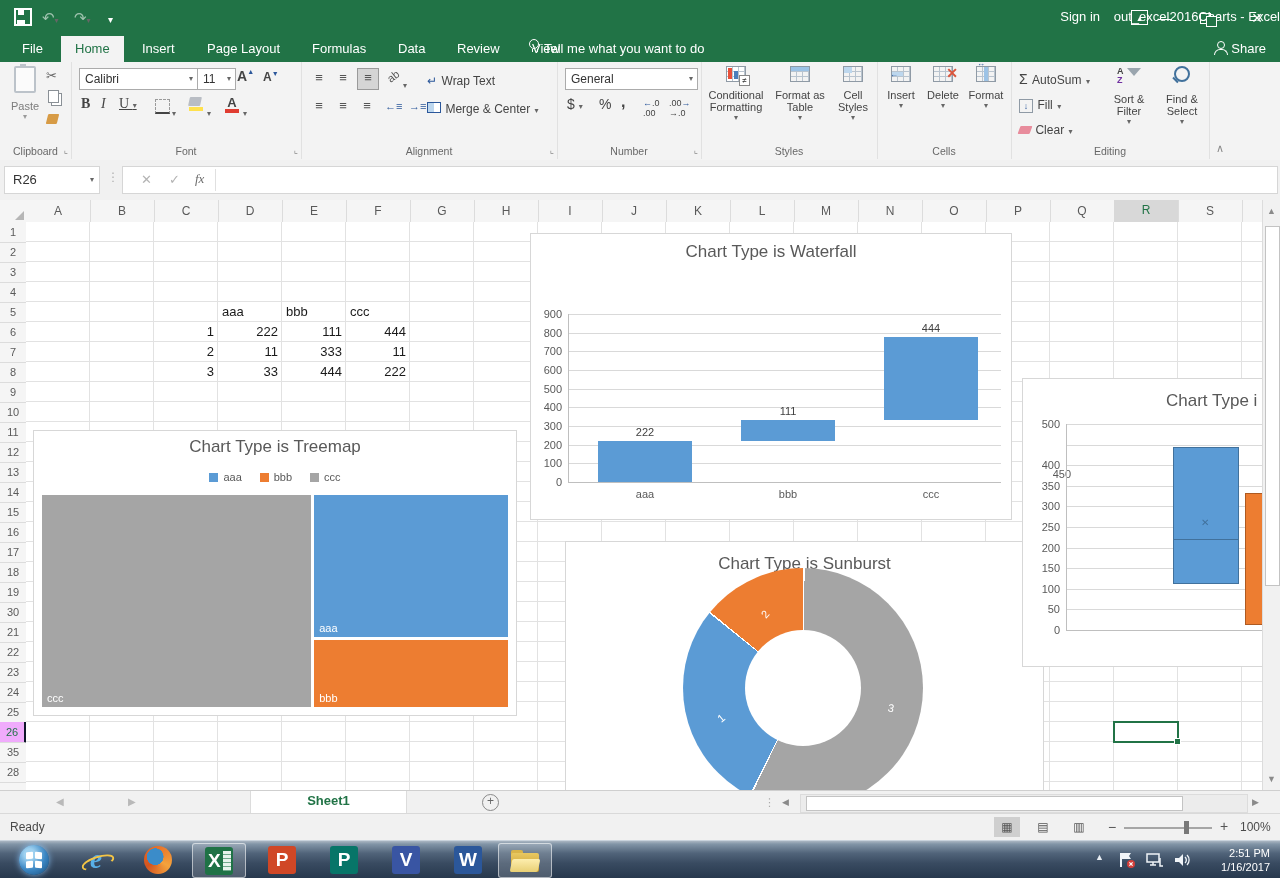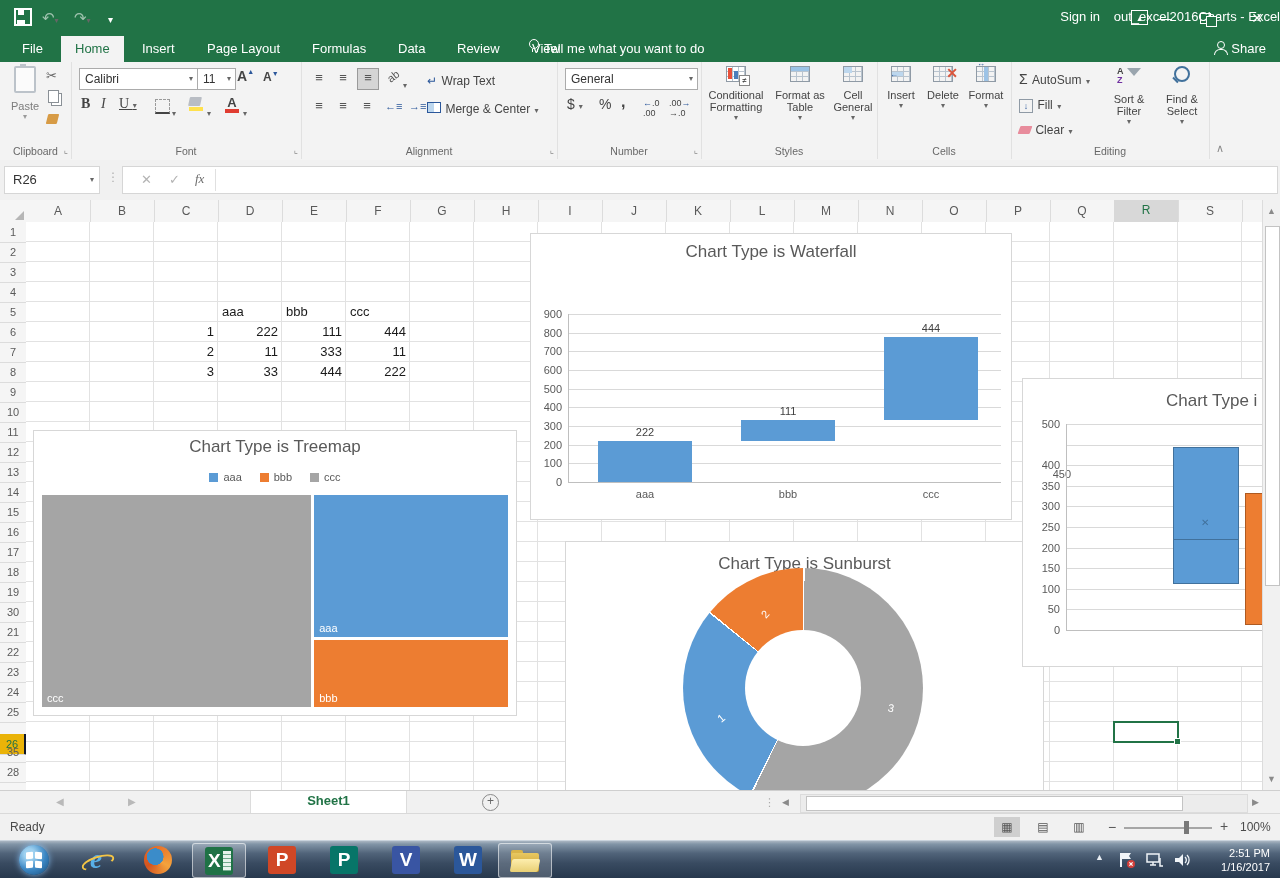--- a/index.html
+++ b/index.html
@@ -34,21 +34,21 @@
                      repeating-linear-gradient(to bottom,transparent 0 4px,#b9c4cf 4px 5px);}
   
   #fbar{left:0;top:160px;width:1280px;height:40px;background:#f1f1f1;border-bottom:1px solid #d0d0d0;}
   .fwhite{position:absolute;background:#fff;border:1px solid #d6d6d6;}
   
   #colhead{left:26px;top:200px;width:1236px;height:22px;background:#f5f5f5;border-bottom:1px solid #cfcfcf;overflow:hidden;}
   .colh{position:absolute;top:0;height:22px;width:64px;text-align:center;line-height:22px;font-size:12px;color:#5a5a5a;border-right:1px solid #dcdcdc;}
   .colh.sel{background:#d8d8d8;color:#217346;border-bottom:2px solid #217346;line-height:20px;}
   #rowhead{left:0;top:222px;width:26px;height:568px;background:#f5f5f5;border-right:1px solid #cfcfcf;overflow:hidden;}
   .rowh{position:absolute;left:0;width:26px;height:20px;text-align:center;line-height:20px;font-size:11px;color:#5a5a5a;border-bottom:1px solid #dcdcdc;}
-  .rowh.sel{background:#eab308;color:#217346;border-right:4px solid #0f172a;width:24px;margin-top:12px;}
+  .rowh.sel{background:#f0abfc;color:#217346;border-right:4px solid #0f172a;width:24px;}
   #cornerbox{left:0;top:200px;width:26px;height:22px;background:#f5f5f5;border-right:1px solid #cfcfcf;border-bottom:1px solid #cfcfcf;}
   #cornerbox:after{content:"";position:absolute;right:2px;bottom:2px;border-style:solid;border-width:0 0 9px 9px;border-color:transparent transparent #b6b6b6 transparent;}
   
   #grid{left:26px;top:222px;width:1236px;height:568px;background:#fff;overflow:hidden;
     background-image:repeating-linear-gradient(to right,transparent 0 63px,#e2e2e2 63px 64px),
                      repeating-linear-gradient(to bottom,transparent 0 19px,#e2e2e2 19px 20px);}
   .cell{position:absolute;width:64px;height:20px;line-height:20px;font-size:13px;color:#1a1a1a;}
   .cell.num{text-align:right;padding-right:4px;width:60px;}
   .cell.txt{padding-left:4px;width:60px;}
   
@@ -223,21 +223,21 @@
       <div class="bigbtn" style="left:70px;width:58px;">
         <span class="minigrid">
           <span style="position:absolute;left:0;top:0;width:18px;height:4px;background:#9dc3e6;"></span>
         </span>
         <div class="bl">Format as Table</div><div class="dd">▾</div>
       </div>
       <div class="bigbtn" style="left:130px;width:44px;">
         <span class="minigrid">
           <span style="position:absolute;left:0;top:0;width:8px;height:6px;background:#bdd7ee;"></span>
         </span>
-        <div class="bl">Cell General</div><div class="dd">▾</div>
+        <div class="bl">Cell Styles</div><div class="dd">▾</div>
       </div>
       <div class="glabel">Styles</div>
     </div>
 
     <div class="rgroup" style="left:877px;width:134px;">
       <div class="bigbtn" style="left:4px;width:40px;">
         <span class="minigrid">
           <span style="position:absolute;left:0;top:5px;width:11px;height:4px;background:#bdd7ee;"></span>
           <span style="position:absolute;left:-2px;top:3px;color:#2b579a;font-size:8px;">←</span>
         </span>

